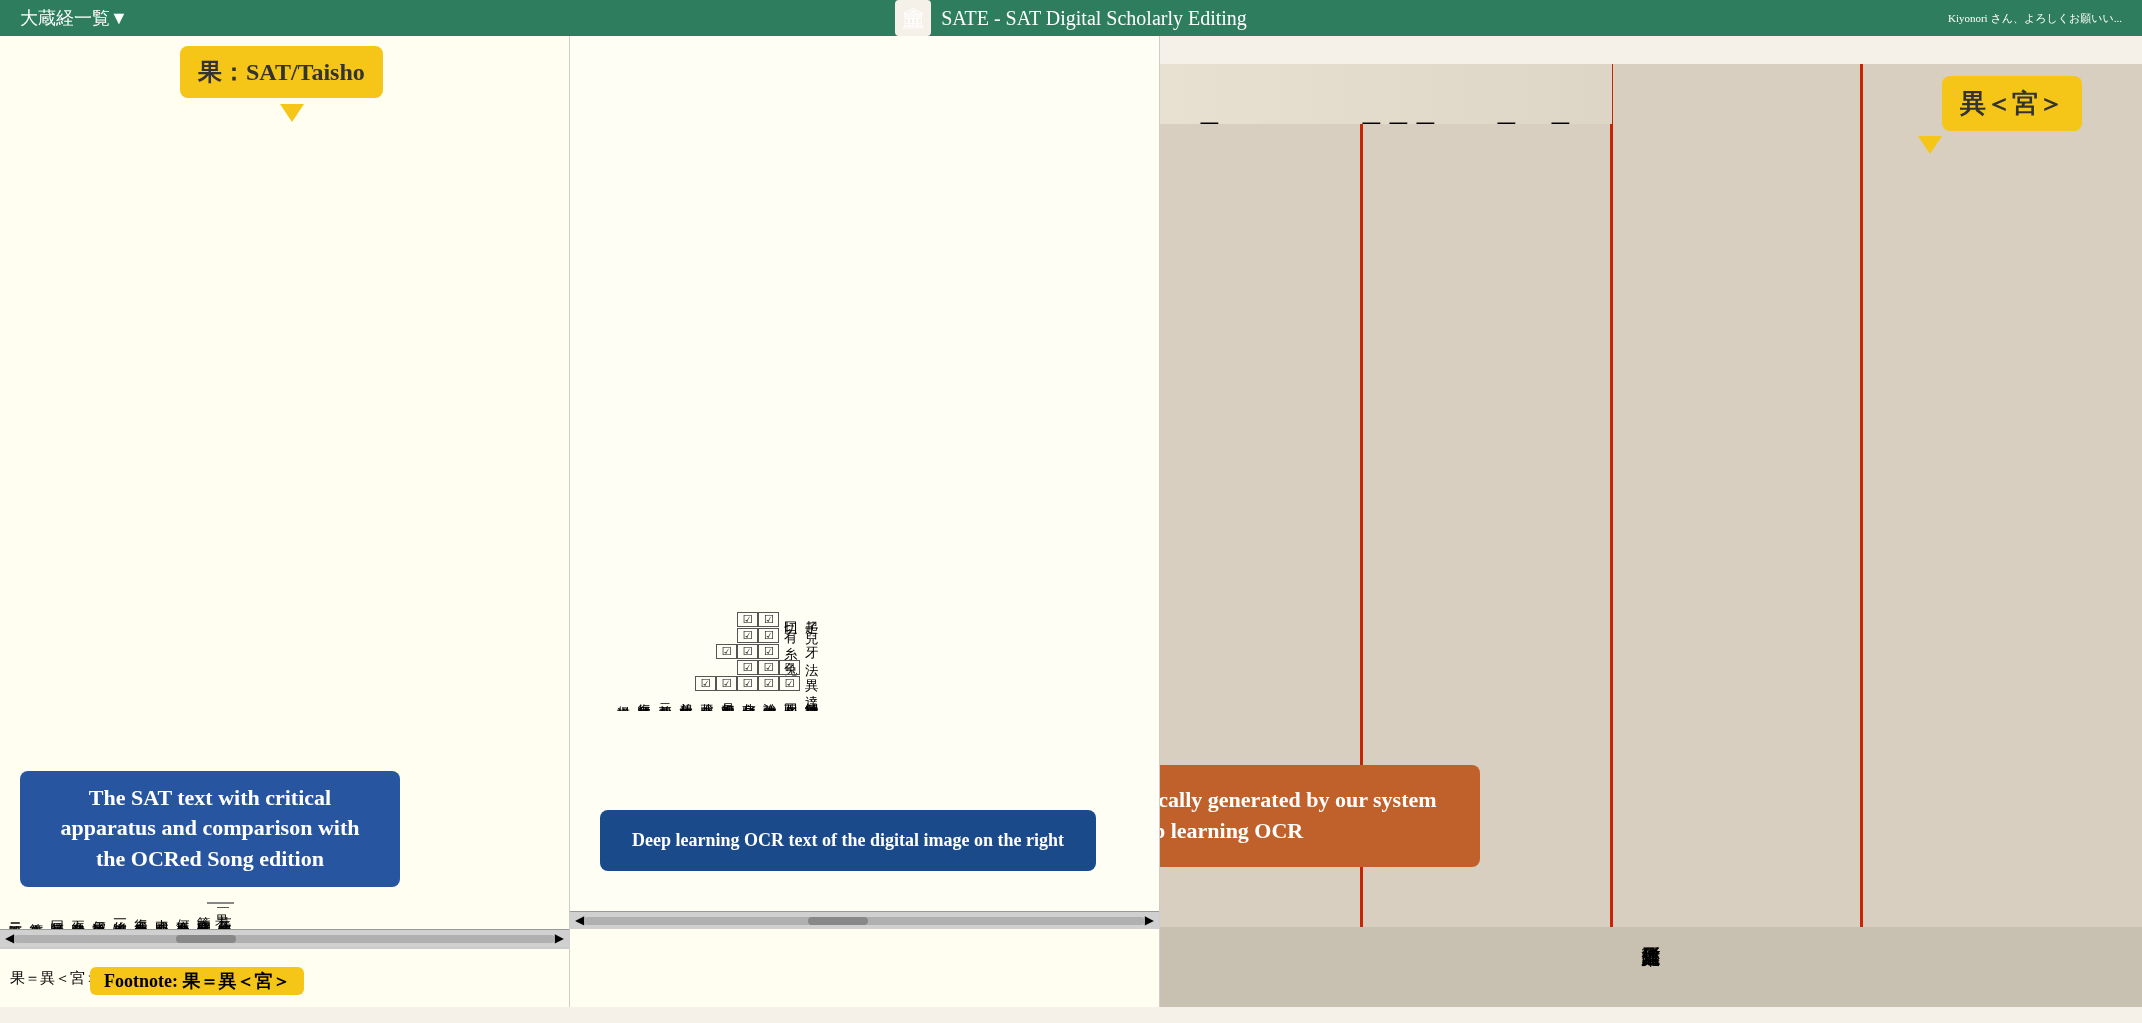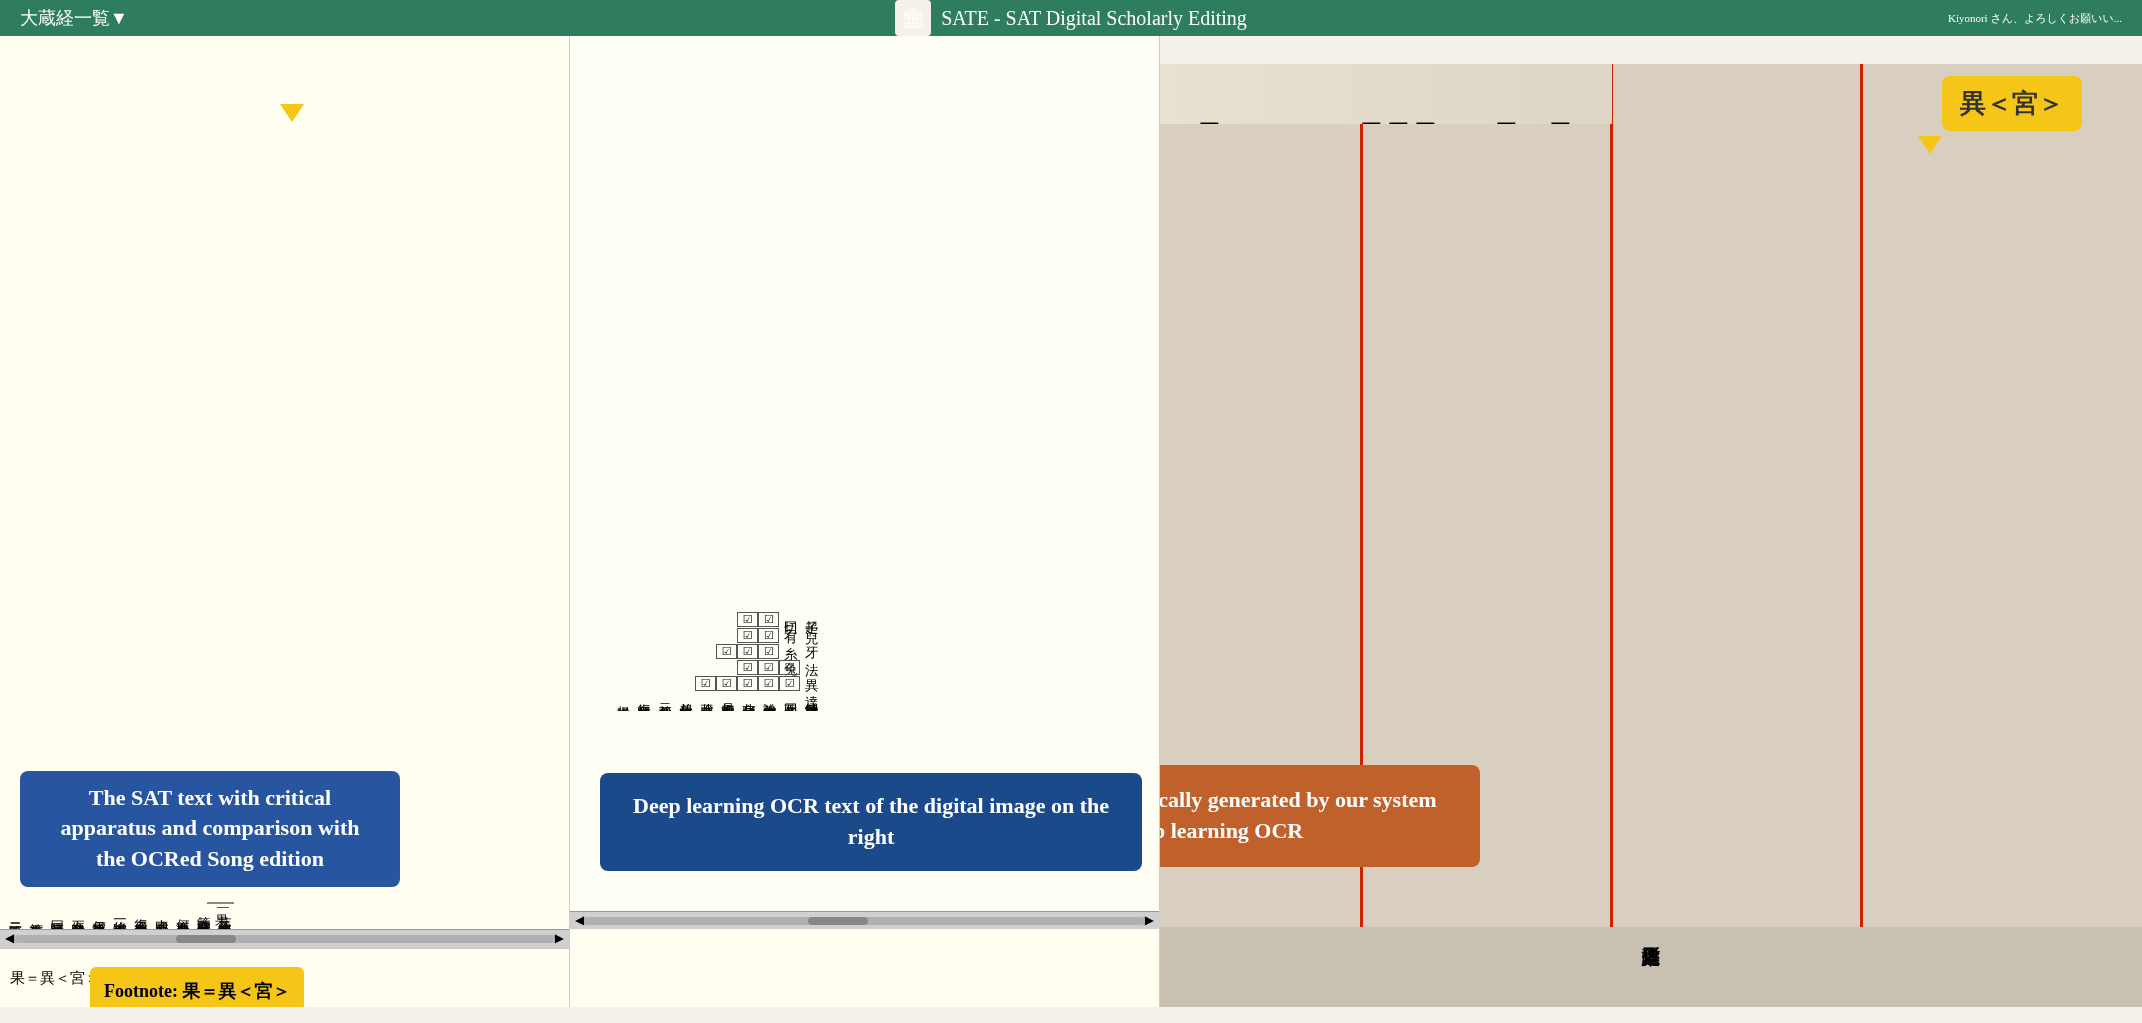--- a/index.html
+++ b/index.html
@@ -324,20 +324,23 @@
     <div class="header-icon">🏛</div>
     <span>SATE - SAT Digital Scholarly Editing</span>
   </div>
   <div class="header-right">Kiyonori さん、よろしくお願いい...</div>
 </div>
 
 <div class="main-layout">
 
   <div class="left-panel">
 
+    <div class="callout-yellow" style="top: 10px; left: 180px; font-size: 24px;">
+      <span>果：SAT/Taisho</span>
+    </div>
     <div class="callout-arrow-down" style="top: 68px; left: 280px;"></div>
 
     <div style="flex:1; overflow:hidden; position:relative; padding-top: 80px;">
       <div class="left-panel-text">
 
         <div class="lp-col">
           <span class="char">如</span>
             <span class="char">芽</span>
             <span class="char">等</span>
           <span class="char">復</span>
@@ -510,21 +513,21 @@
       </div>
       <span style="cursor:pointer; font-size:12px;">▶</span>
     </div>
 
     <div class="footnote-area">
       <div class="footnote-callout">
         <span style="font-size:15px;">果＝異＜宮＞</span>
       </div>
 
       <div style="position:absolute; left: 90px; top: 18px; display:flex; align-items:center; gap:6px;">
-        <div style="background:#f5c518; padding:12px 14px; border-radius:6px; font-size:18px; font-weight:bold;">
+        <div style="background:#f5c518; padding:2px 14px; border-radius:6px; font-size:18px; font-weight:bold;">
           <span>Footnote: 果＝異＜宮＞</span>
         </div>
       </div>
     </div>
   </div>
 
   <div class="middle-panel">
 
     <div style="flex:1; overflow:hidden; position:relative; background:#fffef5;">
 
@@ -709,21 +712,21 @@
         <div class="mt-col">
           <span class="char">子</span>
           <span class="char">曰</span>
         </div>
         <div class="mt-col">
           <span class="char">起</span>
           <span class="char">切</span>
         </div>
       </div>
 
-      <div class="info-box-blue2" style="bottom: 40px; left: 30px; width: 542px; font-size: 22px;">
+      <div class="info-box-blue2" style="bottom: 40px; left: 30px; width: 496px; font-size: 18px;">
         <span>Deep learning OCR text of the digital image on the right</span>
       </div>
     </div>
 
     <div class="scroll-bar-area">
       <span style="cursor:pointer; font-size:12px;">◀</span>
       <div class="scroll-track">
         <div class="scroll-thumb" style="left:40%;"></div>
       </div>
       <span style="cursor:pointer; font-size:12px;">▶</span>

